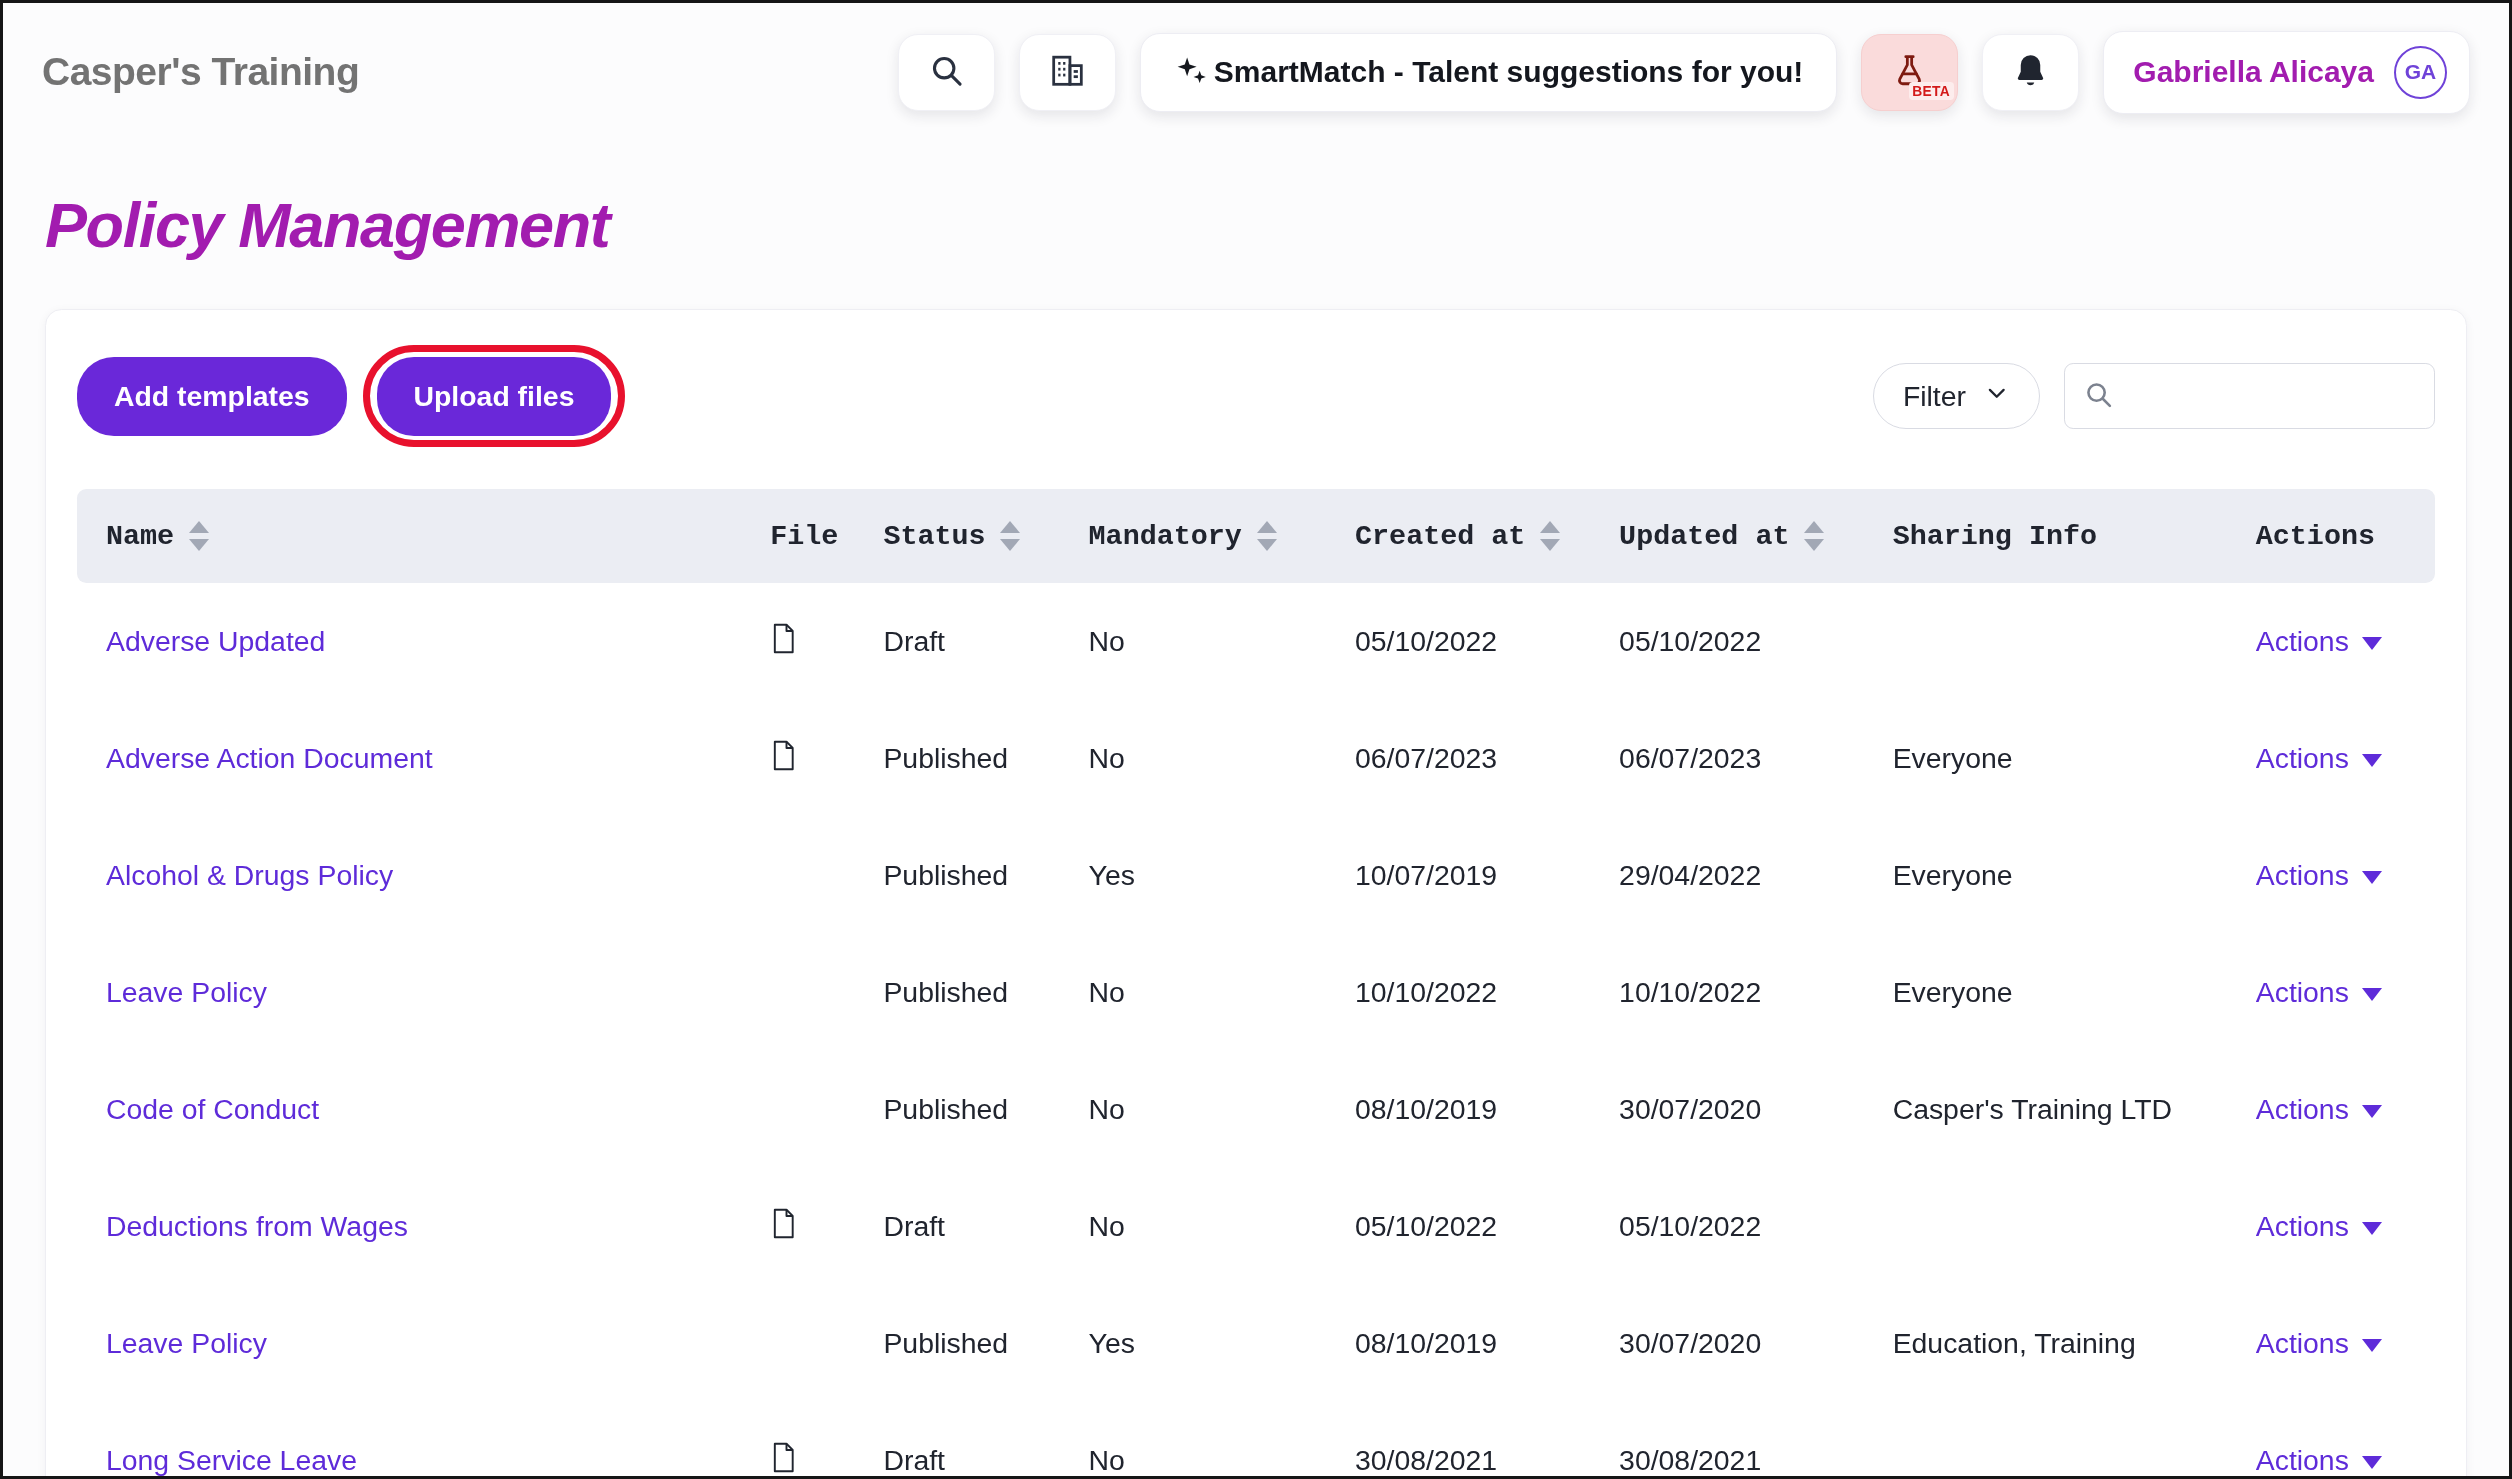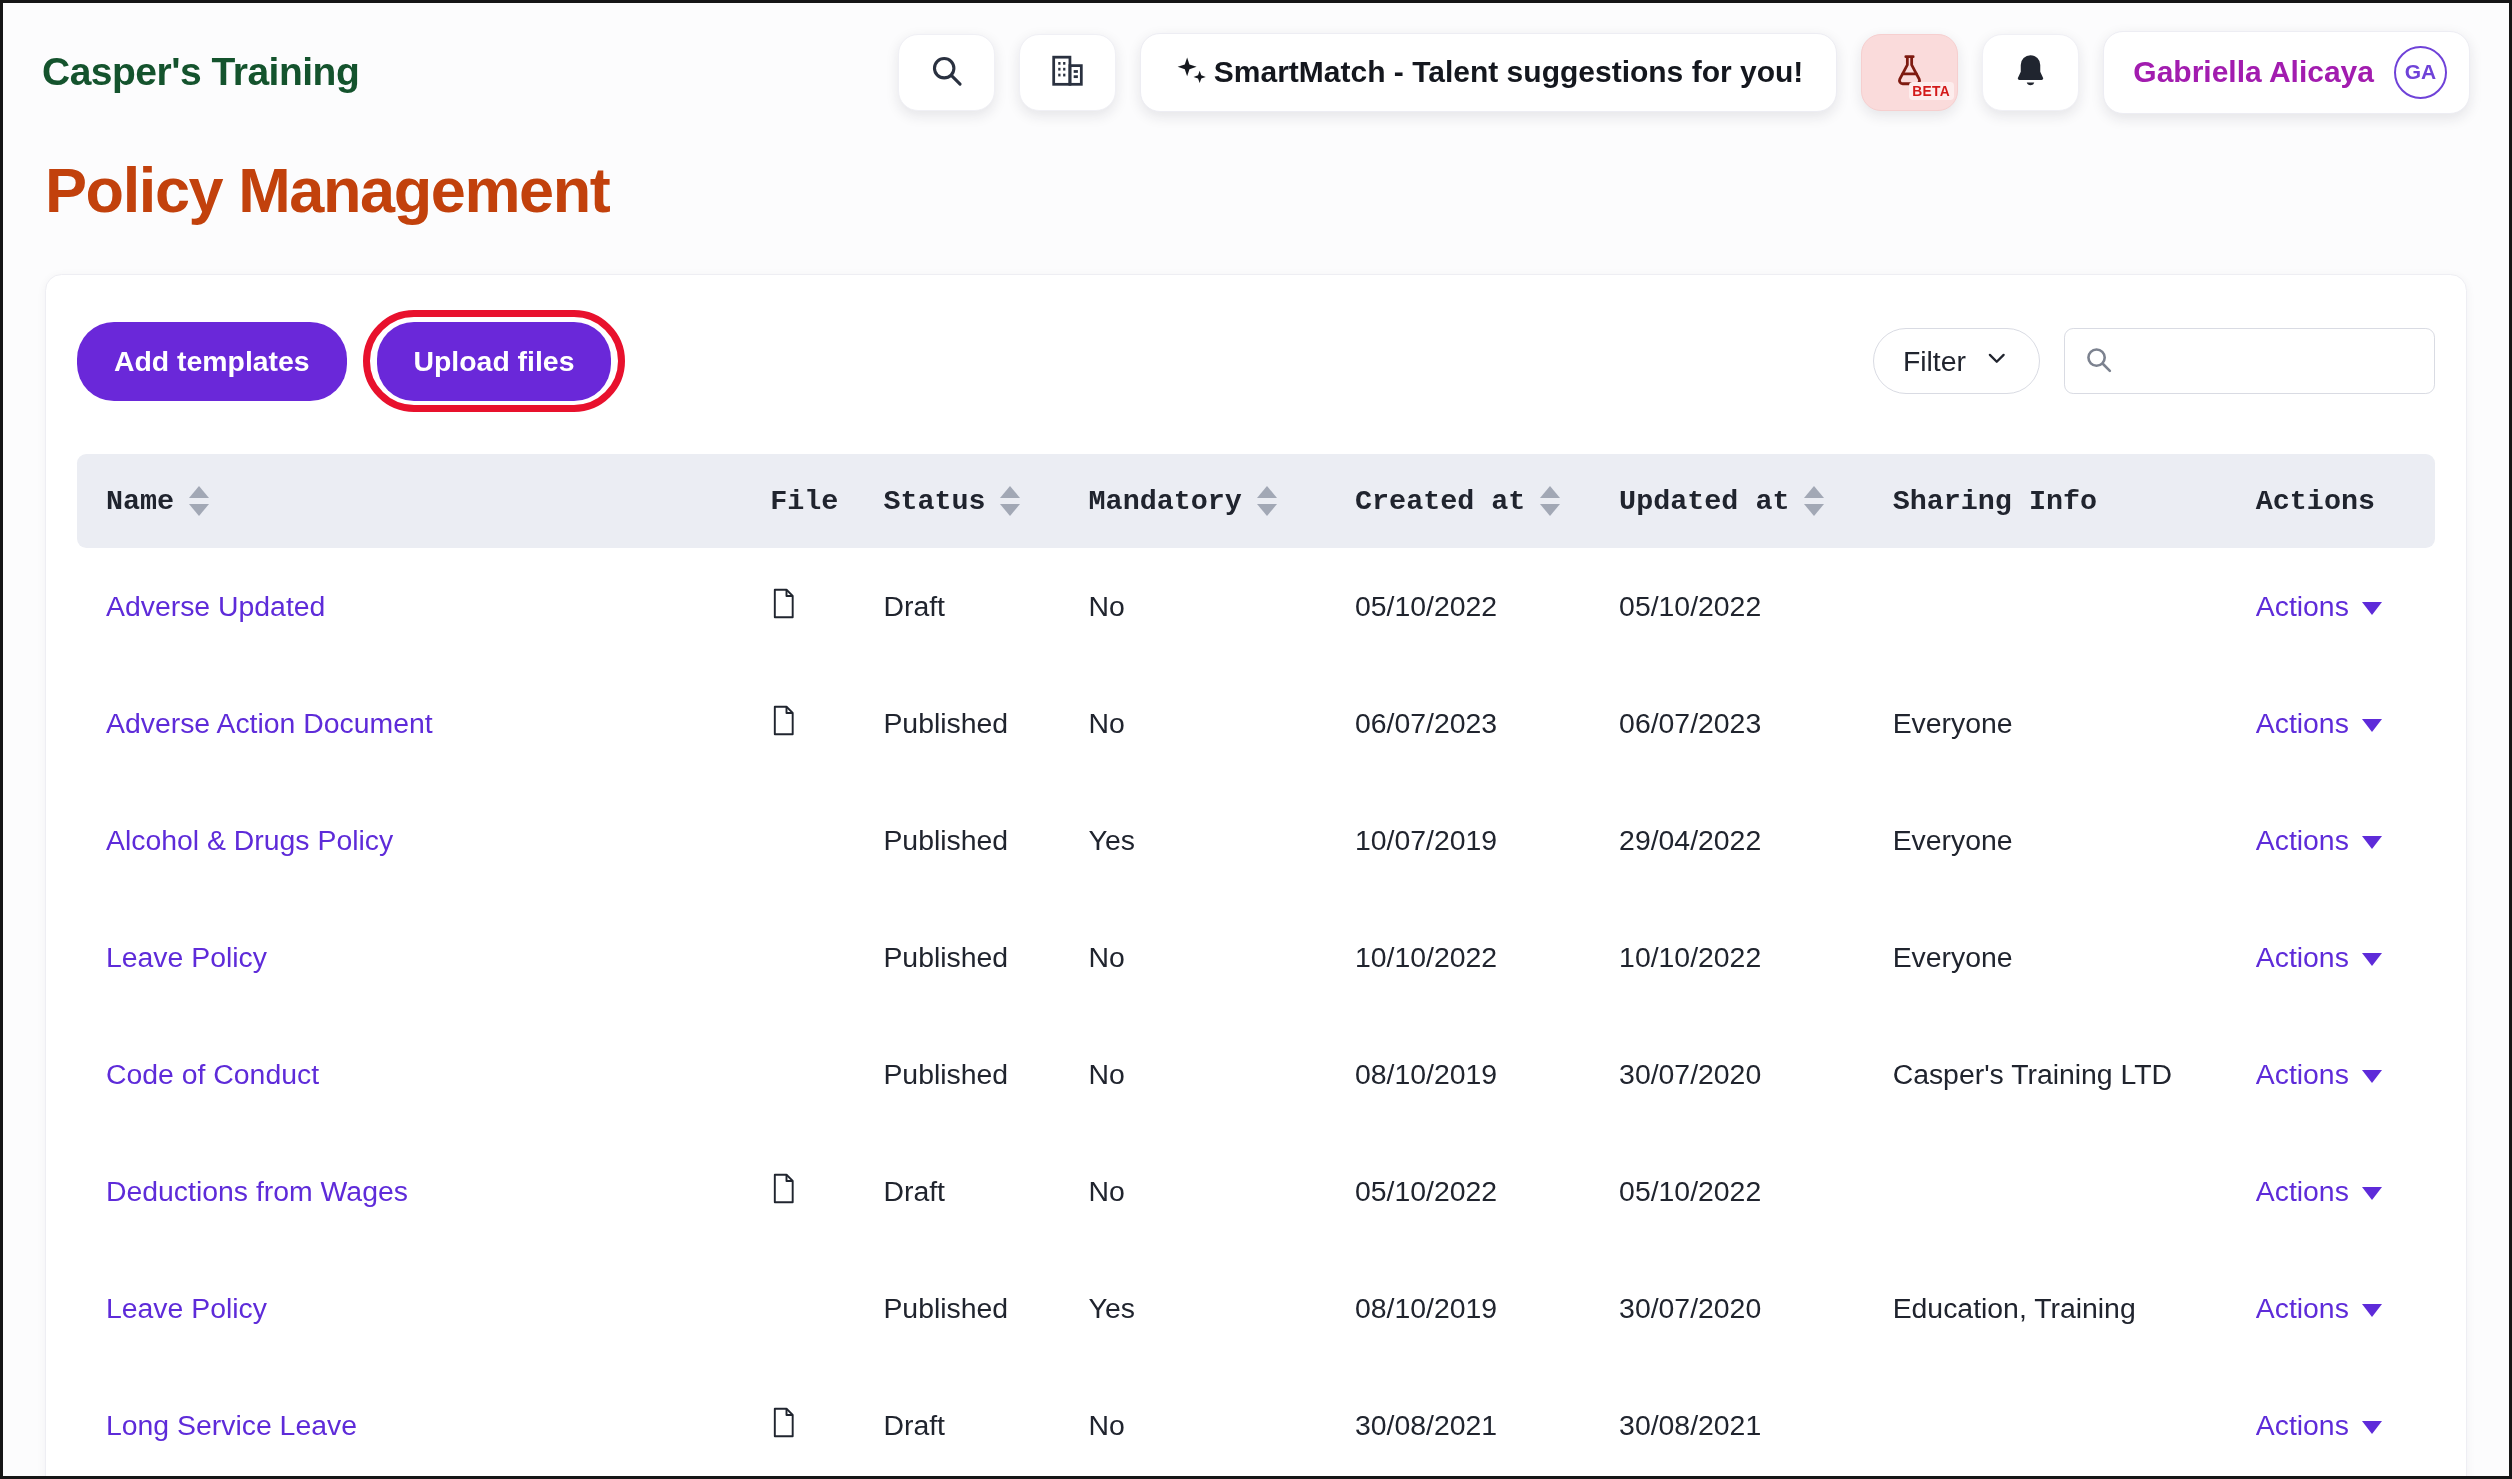--- a/index.html
+++ b/index.html
@@ -11,21 +11,21 @@
     background:#FCFCFD;
     overflow:hidden;
     position:relative;
   }
 
   
   .topbar {
     display:flex; align-items:center; justify-content:space-between;
     padding:27.5px 39px 16.5px 39px;
   }
-  .brand { font-size:39px; font-weight:700; letter-spacing:-0.5px; color:#14532d; }
+  .brand { font-size:39px; font-weight:700; letter-spacing:-0.5px; color:#737373; }
   .topbar-right { display:flex; align-items:center; gap:24px; }
   .icon-btn {
     width:97px; height:77px; background:#ffffff;
     border:0.9px solid #F0F0F5; border-radius:20px;
     box-shadow:0 4.6px 13px rgba(25,28,50,0.10);
     display:flex; align-items:center; justify-content:center;
     cursor:pointer; position:relative;
   }
   .smartmatch-btn {
     height:79px; background:#ffffff;
@@ -52,22 +52,23 @@
   .user-chip .name { font-size:30px; font-weight:700; color:#a21caf; white-space:nowrap; }
   .avatar {
     width:53px; height:53px; border-radius:50%;
     border:2.8px solid #6F42D8; color:#6F42D8;
     display:flex; align-items:center; justify-content:center;
     font-size:21px; font-weight:700; background:#fff;
   }
 
   
   .page-title {
-    font-size:63px; font-weight:800; letter-spacing:-1.4px; color:#c2410c;
-    margin:24px 0 48px 42px;
+    font-size:63px; font-weight:800; letter-spacing:-1.4px; color:#a21caf;
+    margin:59px 0 48px 42px;
+    font-style:italic;
   }
 
   
   .card {
     margin:0 42px; background:#ffffff;
     border:0.9px solid #EEEEF3; border-radius:16.5px;
     box-shadow:0 2.8px 9.2px rgba(25,28,50,0.05);
     padding:35px 31px;
   }
 

